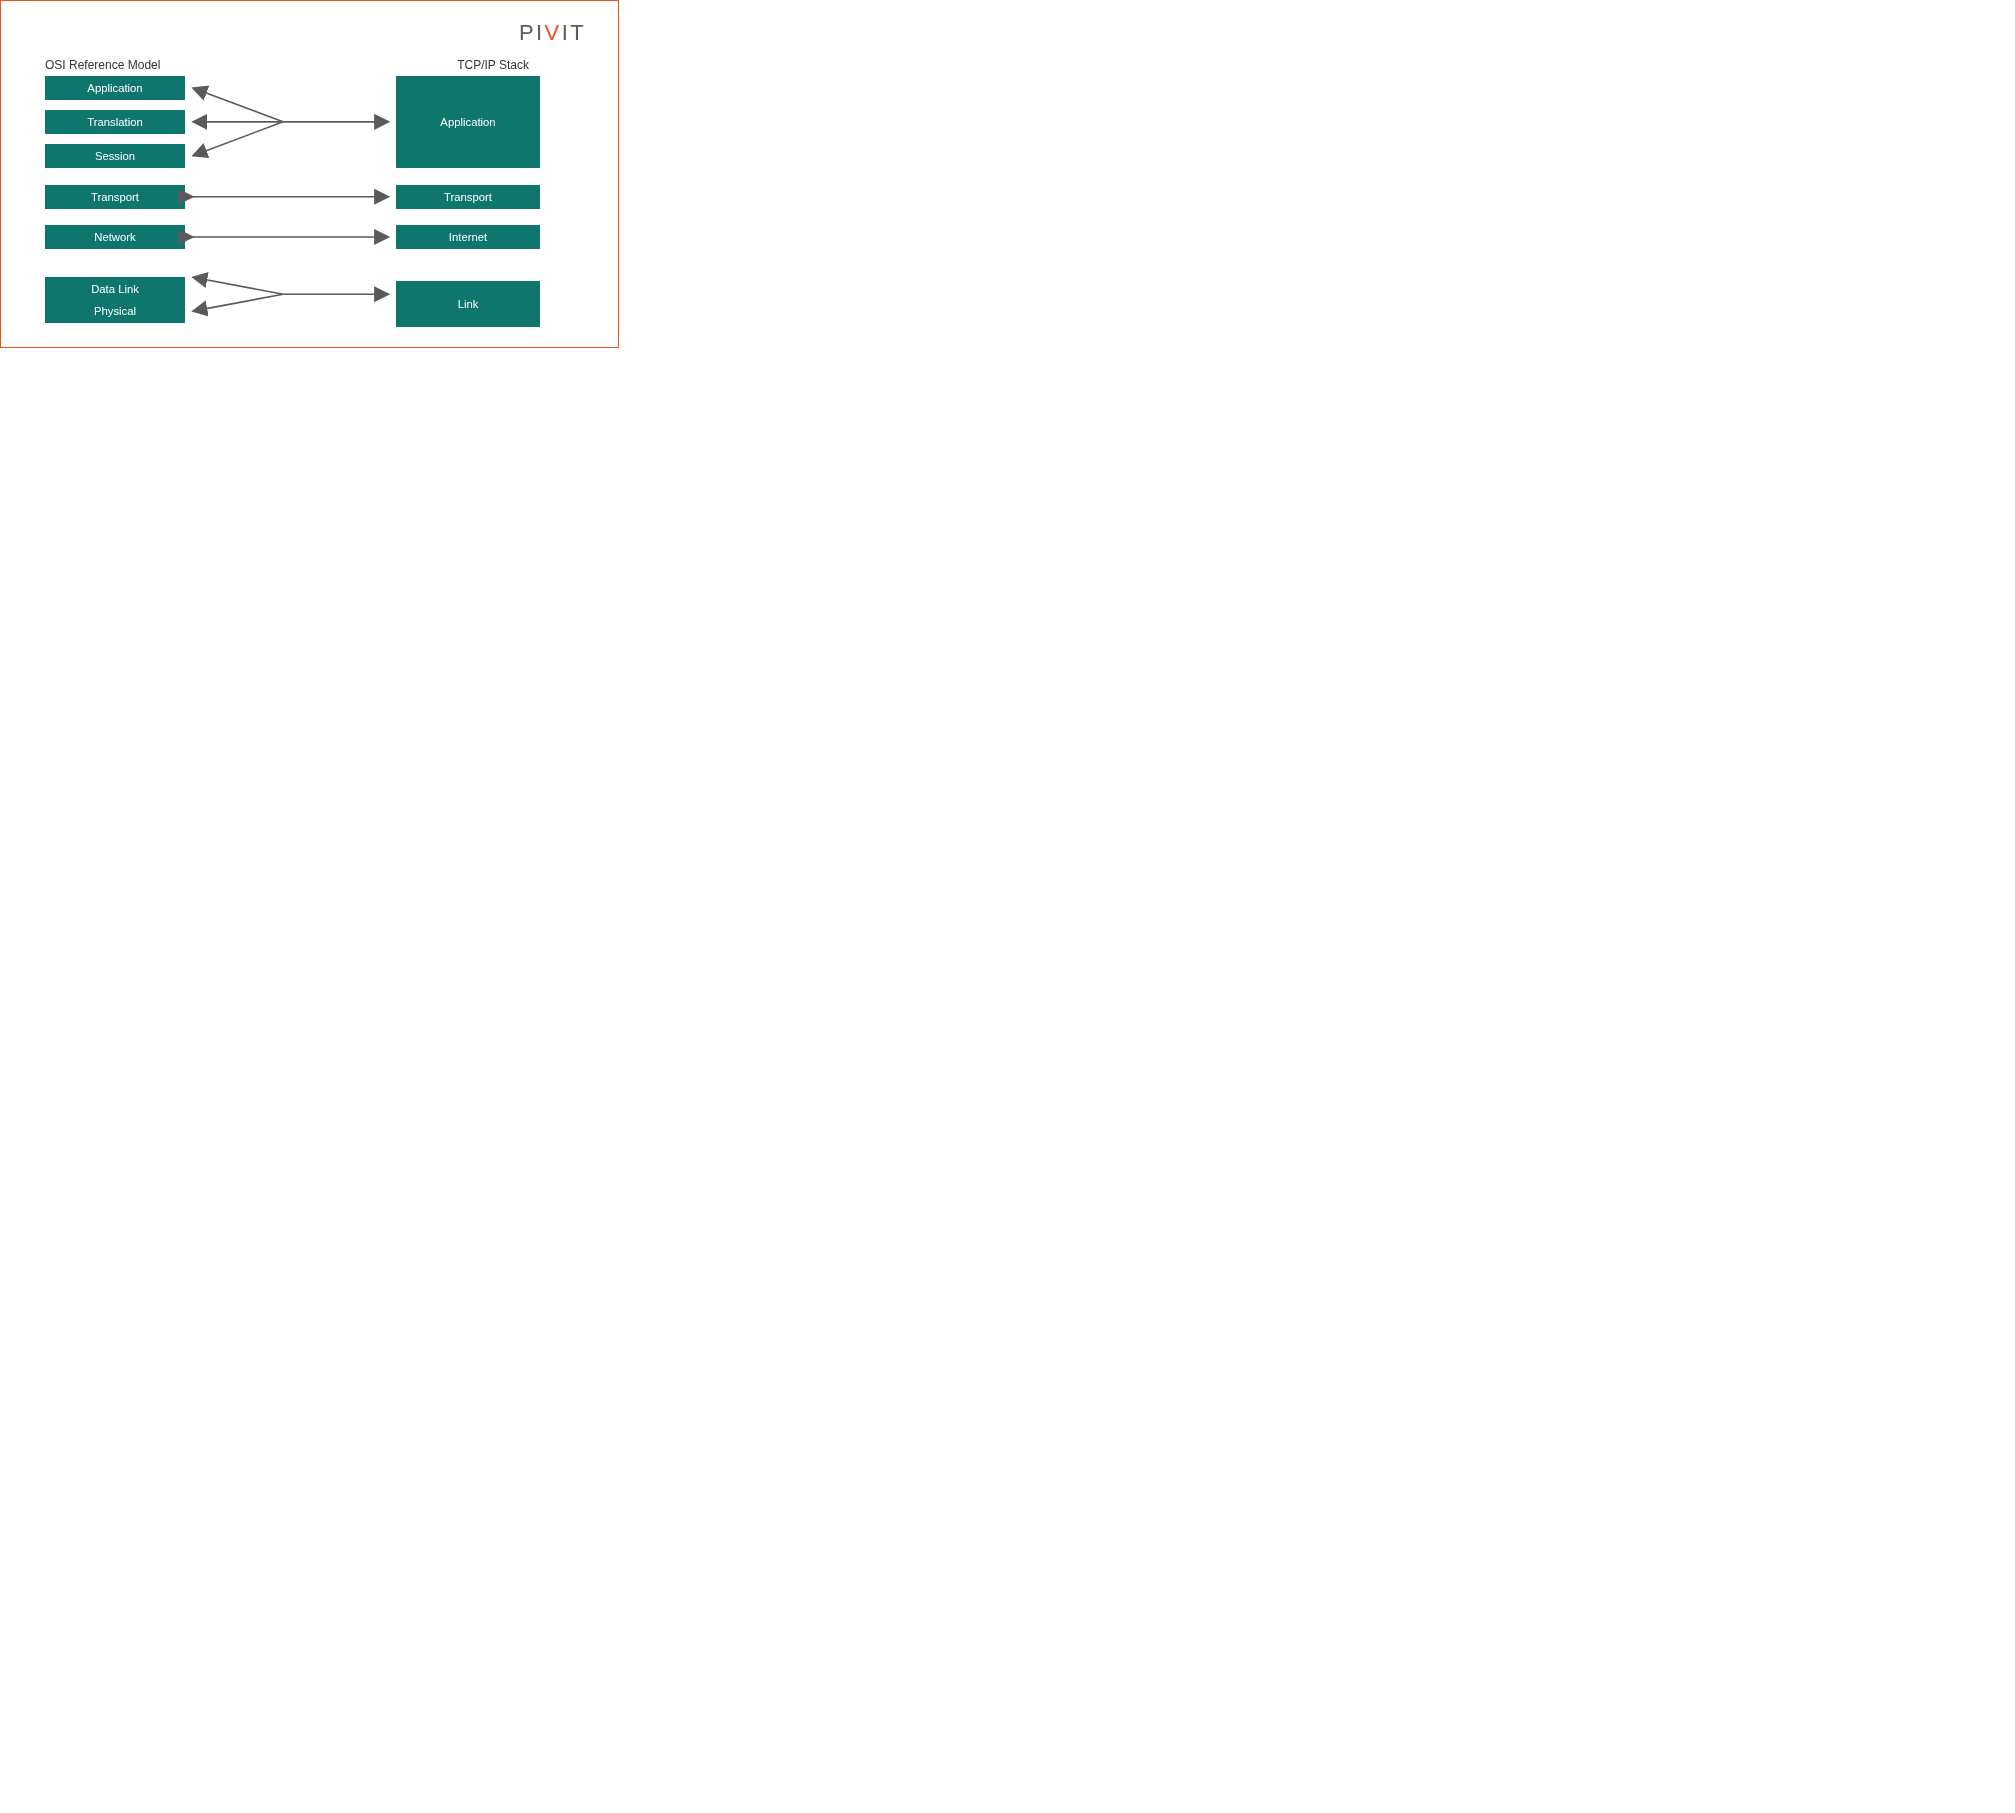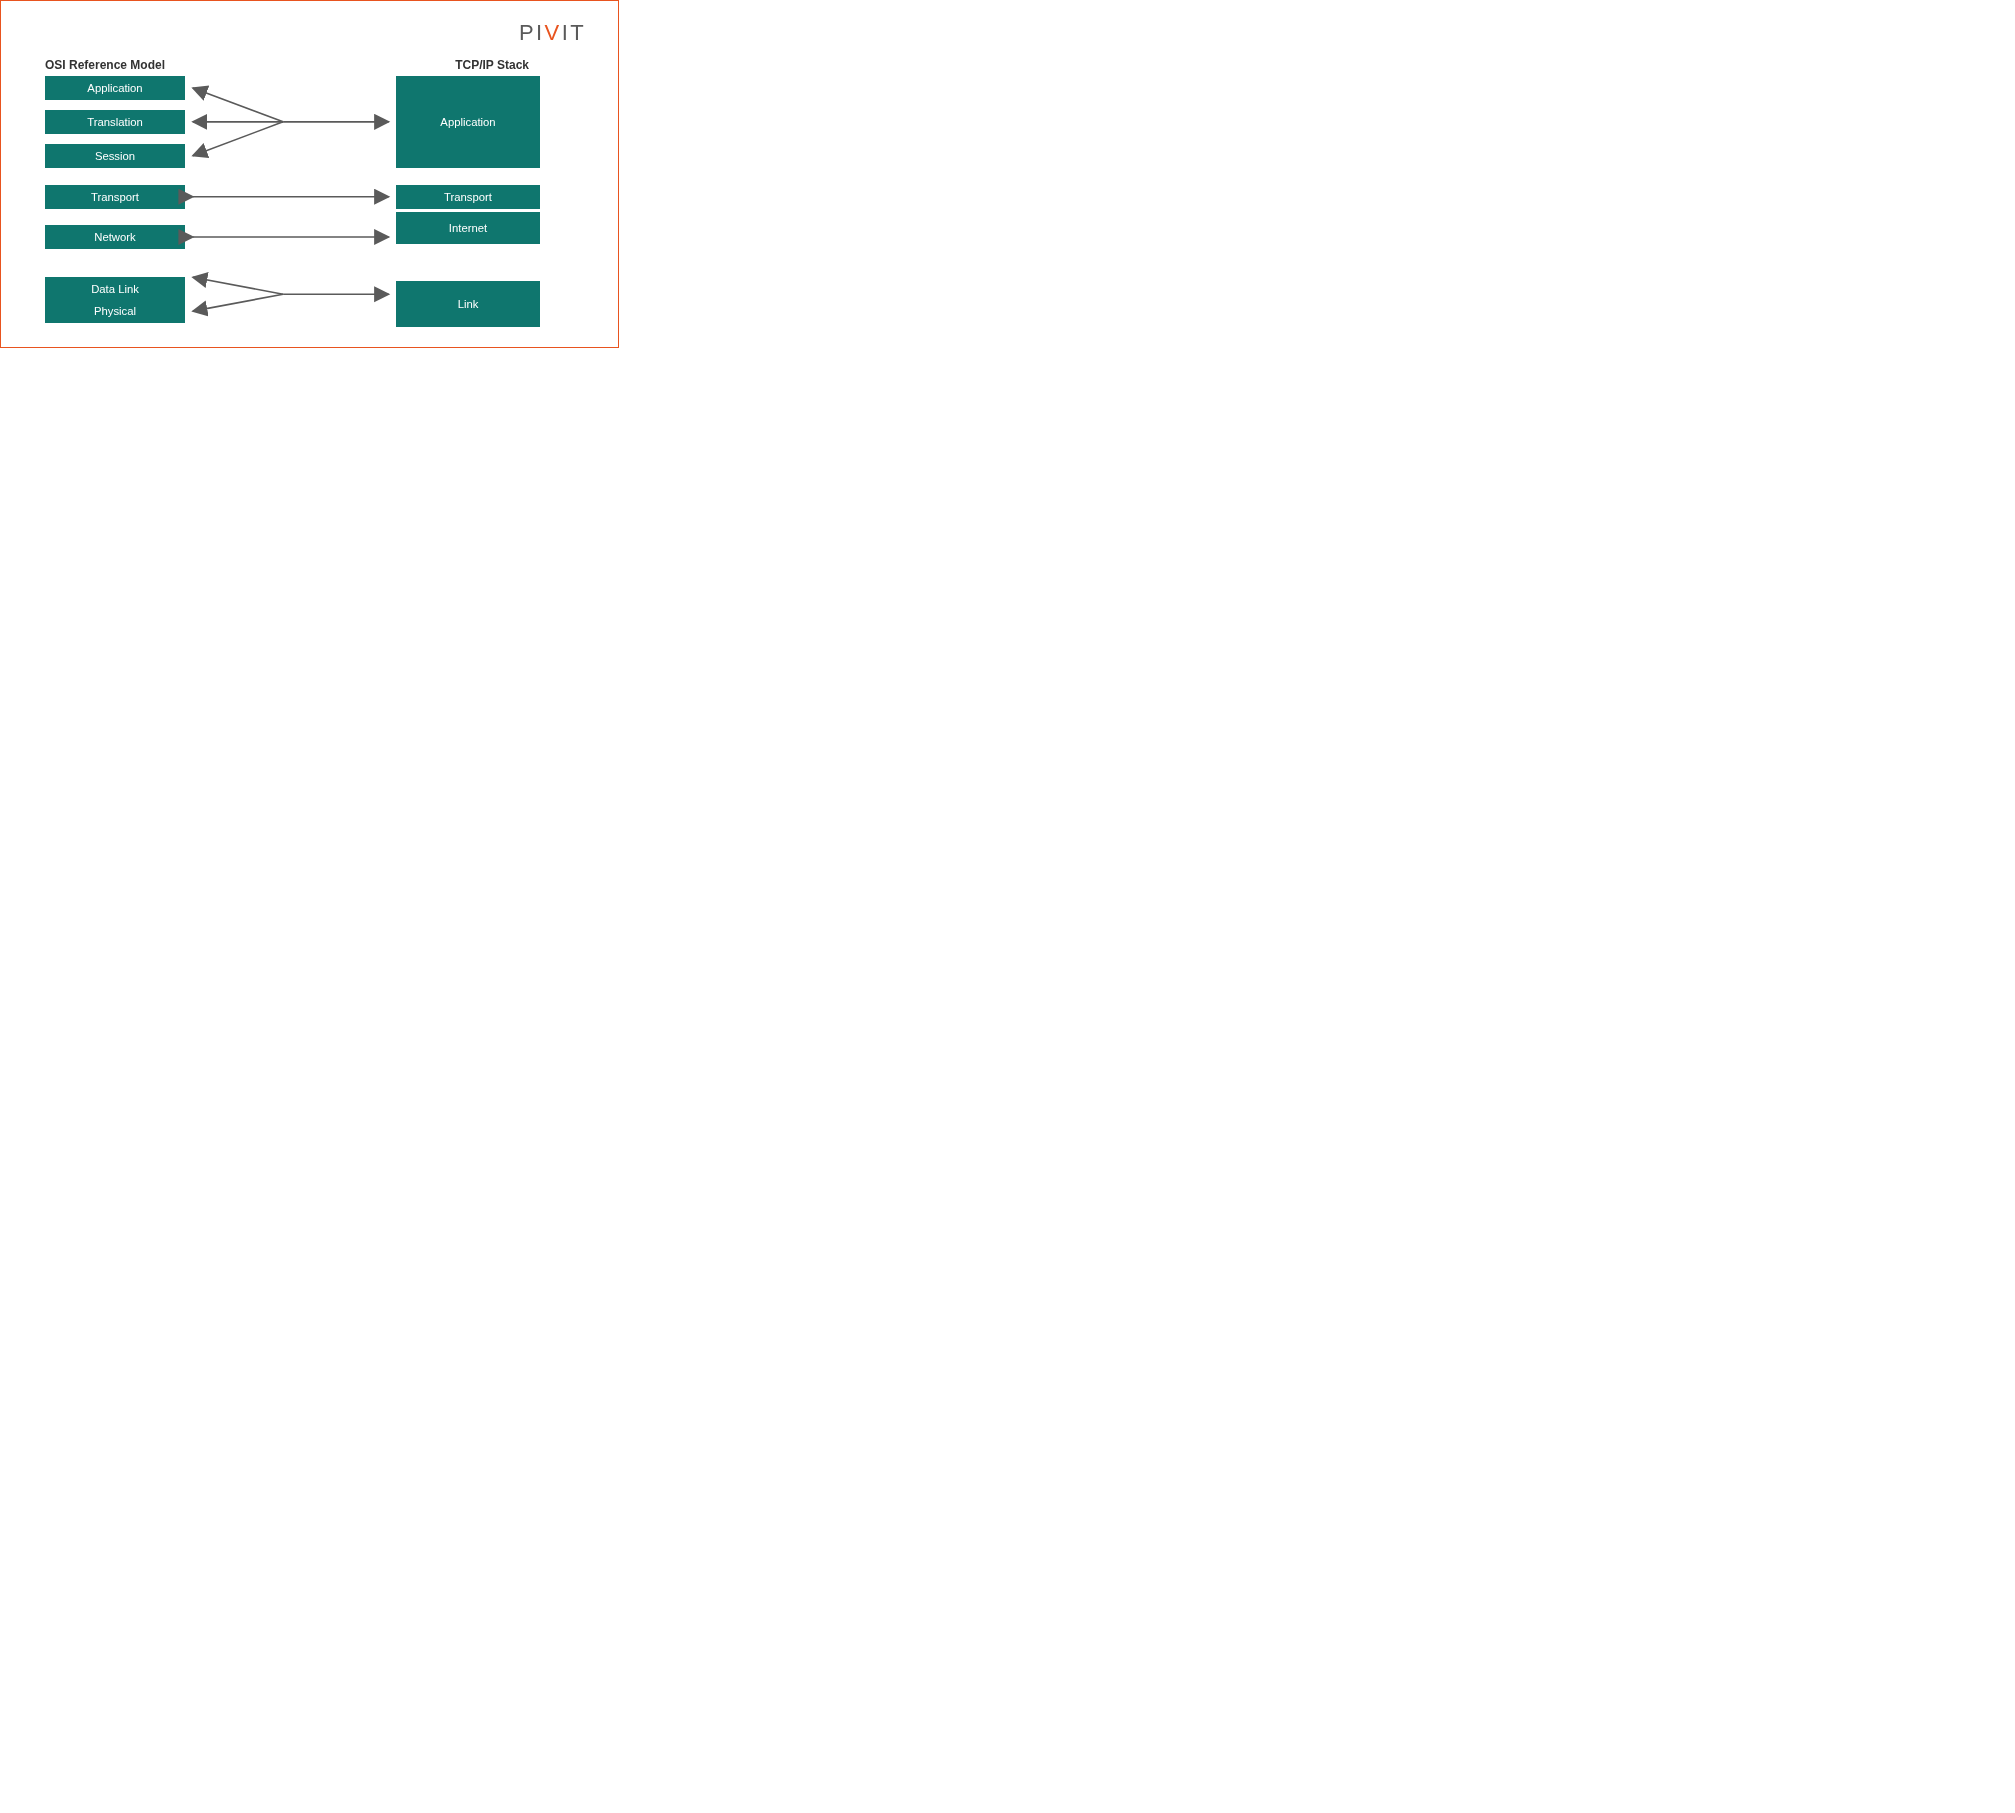--- a/index.html
+++ b/index.html
@@ -22,21 +22,21 @@
     right: 32px;
     font-size: 22px;
     letter-spacing: 2.4px;
     font-weight: 400;
     color: #5a5a5a;
     font-family: 'Segoe UI Light', 'Segoe UI', Arial, sans-serif;
   }
   .logo .v { color: #e8541f; position: relative; }
   .heading {
     position: absolute;
-    font-weight: 700;
+    font-weight: 400;
     font-size: 12px;
     color: #333;
   }
   .heading.left { top: 57px; left: 44px; }
   .heading.right { top: 57px; right: 89px; text-align: center; }
   .layer-box {
     position: absolute;
     background: #0f766e;
     color: #fff;
     display: flex;
@@ -63,21 +63,21 @@
   <div class="layer-box osi" style="top:75px">Application</div>
   <div class="layer-box osi" style="top:109px">Translation</div>
   <div class="layer-box osi" style="top:143px">Session</div>
   <div class="layer-box osi" style="top:184px">Transport</div>
   <div class="layer-box osi" style="top:224px">Network</div>
   <div class="layer-box osi" style="top:276px">Data Link</div>
   <div class="layer-box osi" style="top:298px">Physical</div>
 
   <div class="layer-box tcp" style="top:75px;height:92px">Application</div>
   <div class="layer-box tcp" style="top:184px;height:24px">Transport</div>
-  <div class="layer-box tcp" style="top:211px;height:32px">Internet</div>
+  <div class="layer-box tcp" style="top:224px;height:24px">Internet</div>
   <div class="layer-box tcp" style="top:280px;height:46px">Link</div>
 
   <svg width="619" height="348" style="position:absolute;top:0;left:0;pointer-events:none" viewBox="0 0 1536 864">
     <defs>
       <marker id="ah" markerWidth="12" markerHeight="12" refX="9" refY="5" orient="auto">
         <path d="M0,0 L10,5 L0,10 Z" fill="#5a5a5a"></path>
       </marker>
     </defs>
     <g stroke="#5a5a5a" stroke-width="4" fill="none">
 

